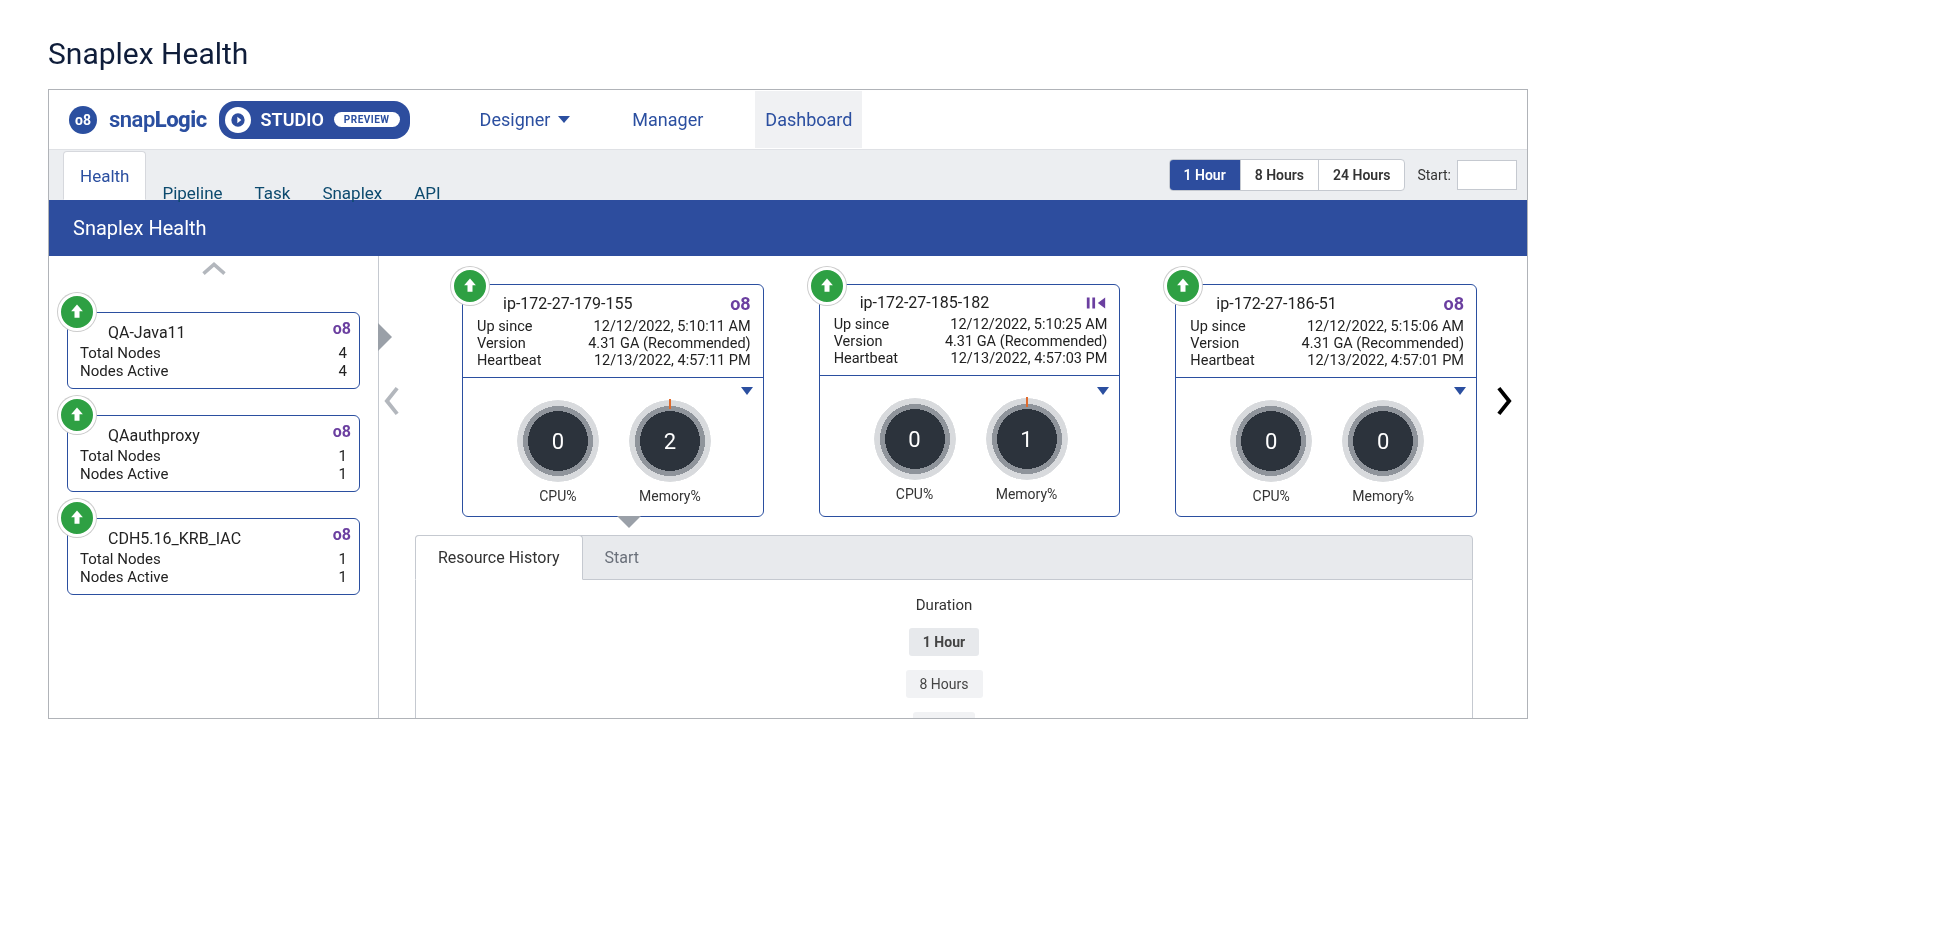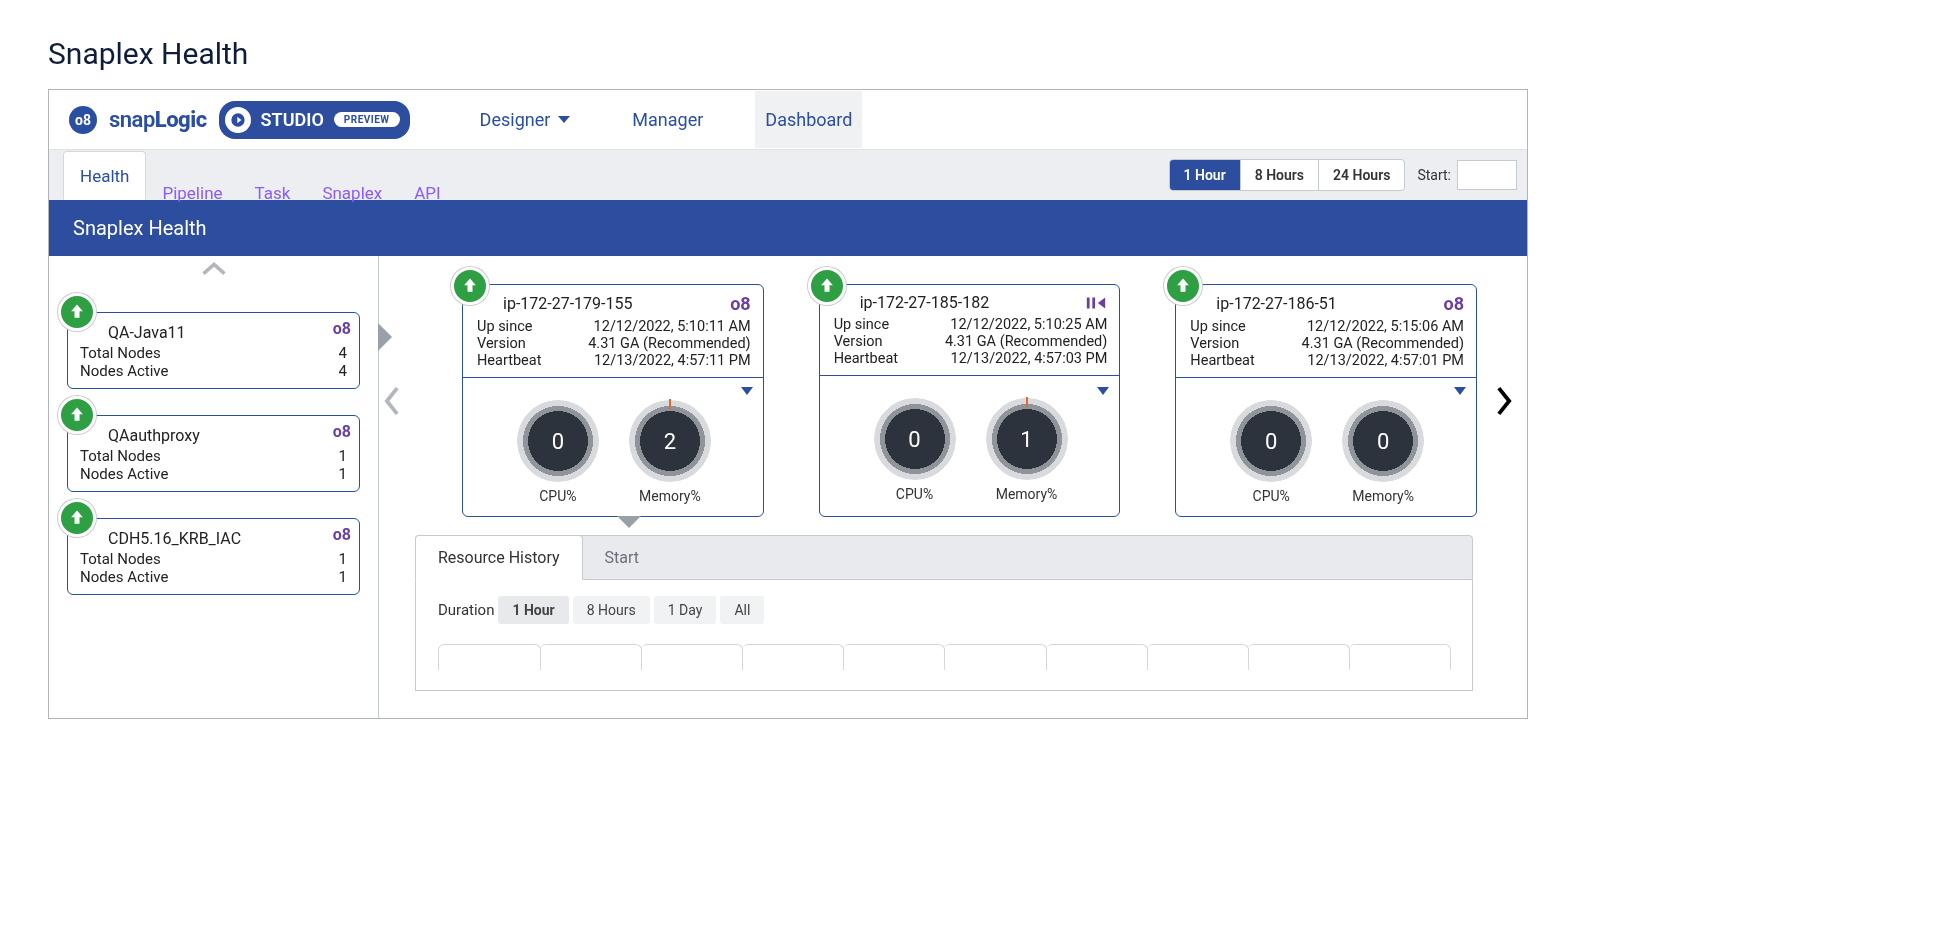--- a/index.html
+++ b/index.html
@@ -117,21 +117,21 @@
   }
   
   .sub-nav {
     display:flex; align-items:center;
     height:50px;
     background:#eceef1;
     padding:0 10px 0 14px;
   }
   .sub-tab {
     padding: 0 16px;
-    color:#8b5cf6;
+    color:#0c4a6e;
     height:60px;
     display:flex; align-items:center;
     font-size:17px;
     cursor:pointer;
     margin-top:36px;
   }
   .sub-tab.active {
     background:#fff;
     color: var(--accent);
     border:1px solid #d6d8dd;
@@ -315,21 +315,21 @@
     margin:-1px 0 -1px -1px;
     border-bottom:1px solid #fff;
     border-radius:4px 4px 0 0;
   }
   .detail-body {
     border:1px solid var(--border-grey);
     border-top:none;
     padding:16px 22px;
     background:#fff;
   }
-  .duration-row { display:flex; align-items:center; gap:4px; font-size:15px; }
+  .duration-row { display:flex; align-items:center; gap:14px; font-size:15px;flex-direction:column; }
   .dur-seg {
     padding:6px 14px; background:#f1f2f4; border-radius:3px; cursor:pointer; color:#444; font-size:14px;
   }
   .dur-seg.active { font-weight:700; background:#e7e9ec;}
   .chart-stub {
     margin-top:20px; height:30px;
     display:flex;
   }
   .chart-stub span {
     flex:1; border:1px solid #d4d6da; border-bottom:none; border-left:none;

